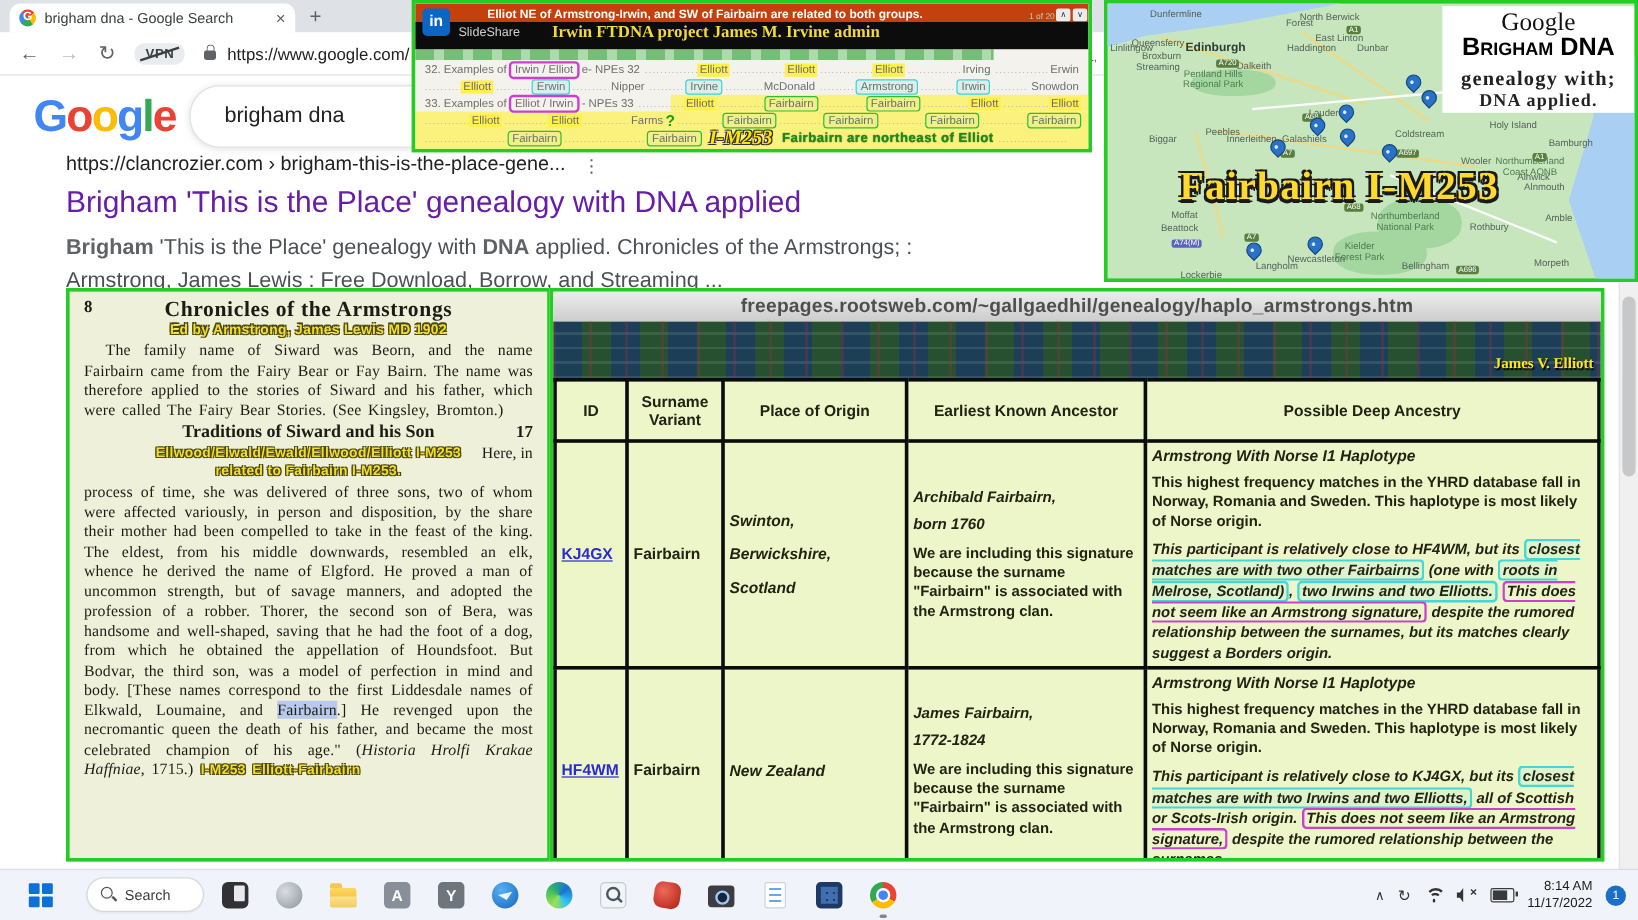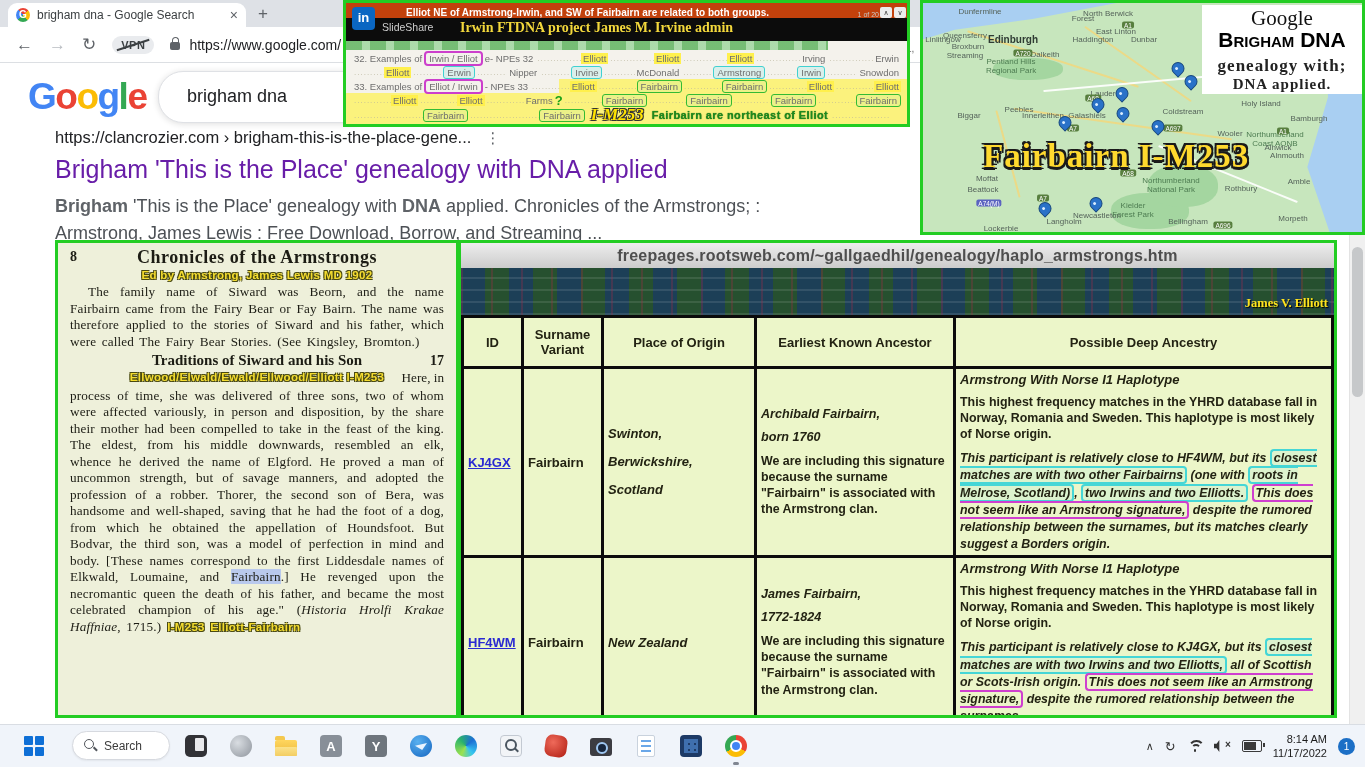--- a/index.html
+++ b/index.html
@@ -421,20 +421,21 @@
   <div class="wa wa-c">Ed by Armstrong, James Lewis MD 1902</div>
   <p class="bpara ind">The family name of Siward was Beorn, and the name Fairbairn came from the Fairy Bear or Fay Bairn.  The name was therefore applied to the stories of Siward and his father, which were called The Fairy Bear Stories.   (See Kingsley, Bromton.)</p>
   <div class="bk-sub">
     <span>Traditions of Siward and his Son</span>
     <span class="bk-pg2">17</span>
   </div>
   <div class="ov2row">
     <span class="wa">Ellwood/Elwald/Ewald/Ellwood/Elliott I-M253</span>
     <span class="here">Here, in</span>
   </div>
+  <div class="wa wa-c">related to Fairbairn I-M253.</div>
   <p class="bpara"><span>process of time, she was delivered of three sons, two of whom were affected variously, in person and disposition, by the share their mother had been compelled to take in the feast of the king.  The eldest, from his middle downwards, resembled an elk, whence he derived the name of Elgford.  He proved a man of uncommon strength, but of savage manners, and adopted the profession of a robber.  Thorer, the second son of Bera, was handsome and well-shaped, saving that he had the foot of a dog, from which he obtained the appellation of Houndsfoot.  But Bodvar, the third son, was a model of perfection in mind and body.  [These names correspond to the first Liddesdale names of Elkwald, Loumaine, and </span><span class="sel">Fairbairn</span><span>.]  He revenged upon the necromantic queen the death of his father, and became the most celebrated champion of his age."  (</span><i>Historia Hrolfi Krakae Haffniae</i><span>, 1715.)</span><span class="wa wa-inline">I-M253 Elliott-Fairbairn</span></p>
 </div>
 
 <div class="gbox" id="rootsbox">
   <div class="rw-url">freepages.rootsweb.com/~gallgaedhil/genealogy/haplo_armstrongs.htm</div>
   <div class="rw-tartan">
     <div class="rw-author">James V. Elliott</div>
   </div>
   <table class="rw">
     <colgroup>

